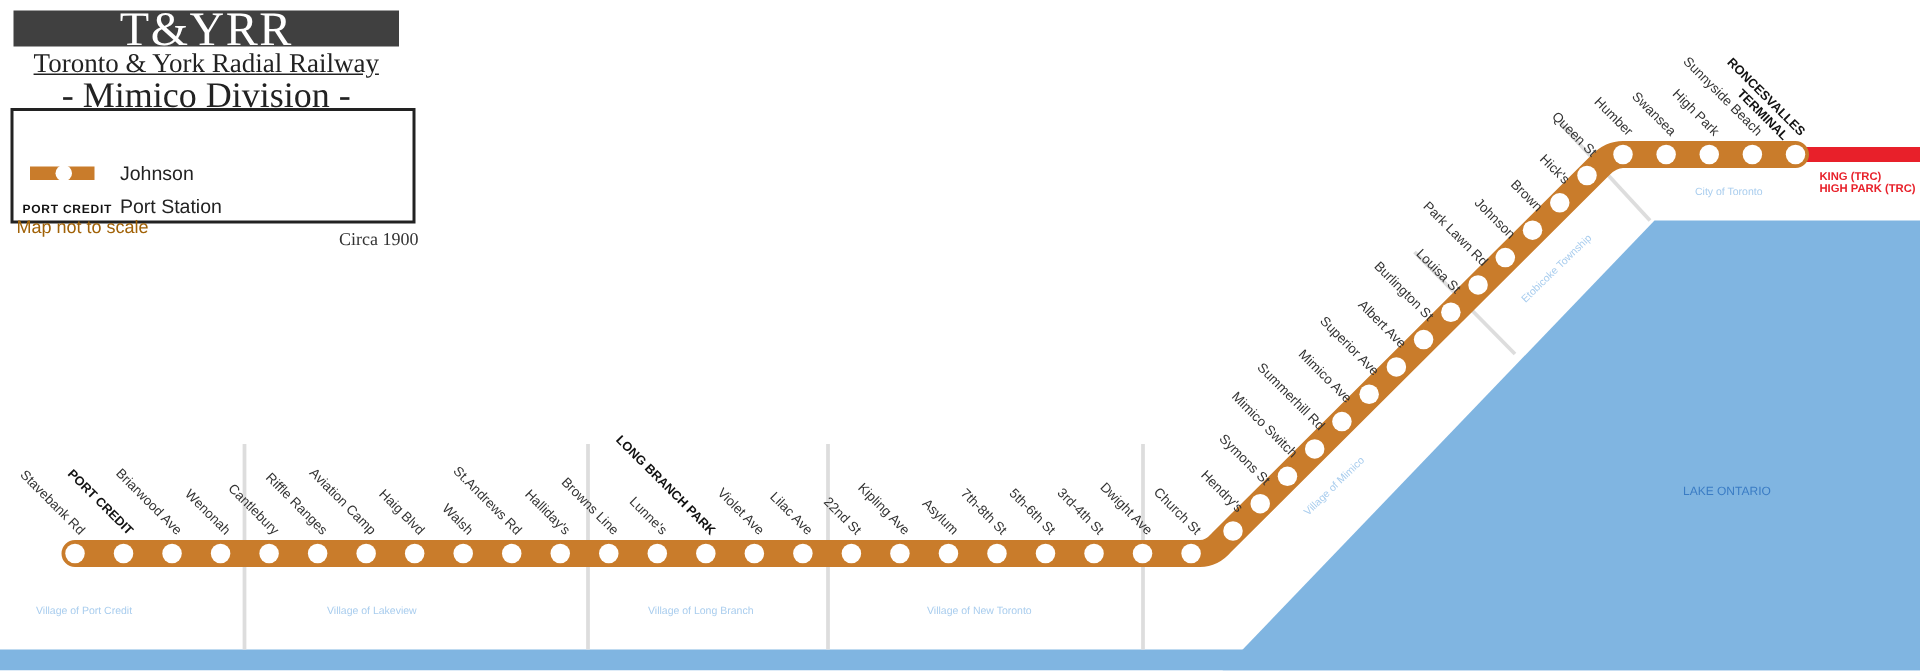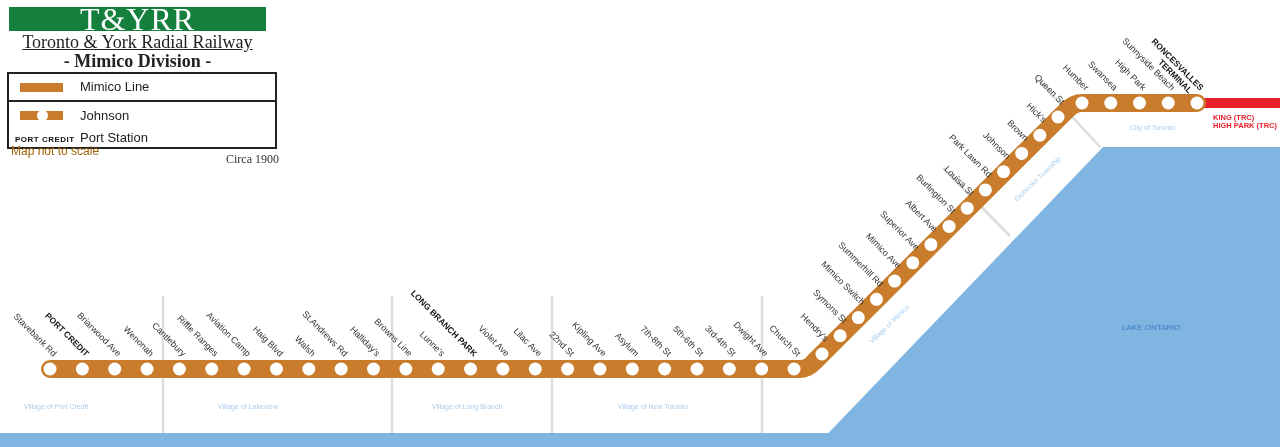--- a/index.html
+++ b/index.html
@@ -1,42 +1,38 @@
 <!DOCTYPE html>
 <html><head>
 <meta charset="utf-8">
 <style>
   html,body{margin:0;padding:0;background:#fff;}
   body{width:1280px;height:447px;position:relative;overflow:hidden;font-family:"Liberation Sans",sans-serif;}
   #map{position:absolute;left:0;top:0;width:1280px;height:447px;}
-  .title-bar{position:absolute;left:9px;top:7px;width:257px;height:24px;background:#15803d;color:#fff;font-family:"Liberation Serif",serif;font-size:32px;line-height:24px;text-align:center;overflow:hidden;letter-spacing:1px;}
+  .title-bar{position:absolute;left:9px;top:7px;width:257px;height:24px;background:#404040;color:#fff;font-family:"Liberation Serif",serif;font-size:32px;line-height:24px;text-align:center;overflow:hidden;letter-spacing:1px;}
   .title-line{position:absolute;left:9px;width:257px;text-align:center;font-family:"Liberation Serif",serif;color:#222;}
   .t1{top:32px;font-size:18px;text-decoration:underline;}
-  .t2{top:51px;font-size:18px;font-weight:bold;}
+  .t2{top:51px;font-size:24px;}
   .legend{position:absolute;left:7px;top:72px;width:270px;height:77px;border:2px solid #222;box-sizing:border-box;}
   .legend .row1{position:absolute;left:0;top:0;width:100%;height:26px;border-bottom:2px solid #222;}
   .swatch{position:absolute;left:11px;width:43px;height:9px;background:#c97c2b;}
   .swatch .dot{position:absolute;left:17px;top:-1px;width:11px;height:11px;border-radius:50%;background:#fff;}
   .lg-text{position:absolute;left:71px;font-size:13px;color:#222;}
   .lg-major{position:absolute;left:6px;font-size:8px;font-weight:bold;letter-spacing:.5px;color:#111;}
   .note-left{position:absolute;left:11px;top:144px;font-size:12px;color:#a16207;}
   .note-right{position:absolute;left:226px;top:152px;font-size:12px;font-family:"Liberation Serif",serif;color:#333;}
 </style>
 </head>
 <body>
 
 <div class="title-bar">T&amp;YRR</div>
 <div class="title-line t1">Toronto &amp; York Radial Railway</div>
 <div class="title-line t2">- Mimico Division -</div>
 
 <div class="legend">
-  <div class="row1">
-    <div class="swatch" style="top:9px"></div>
-    <div class="lg-text" style="top:5px">Mimico Line</div>
-  </div>
   <div class="swatch" style="top:37px">
       <div class="dot"></div>
     </div>
   <div class="lg-text" style="top:34px">Johnson</div>
   <div class="lg-major" style="top:61px">PORT CREDIT</div>
   <div class="lg-text" style="top:56px">Port Station</div>
 </div>
 <div class="note-left">Map not to scale</div>
 <div class="note-right">Circa 1900</div>
 

